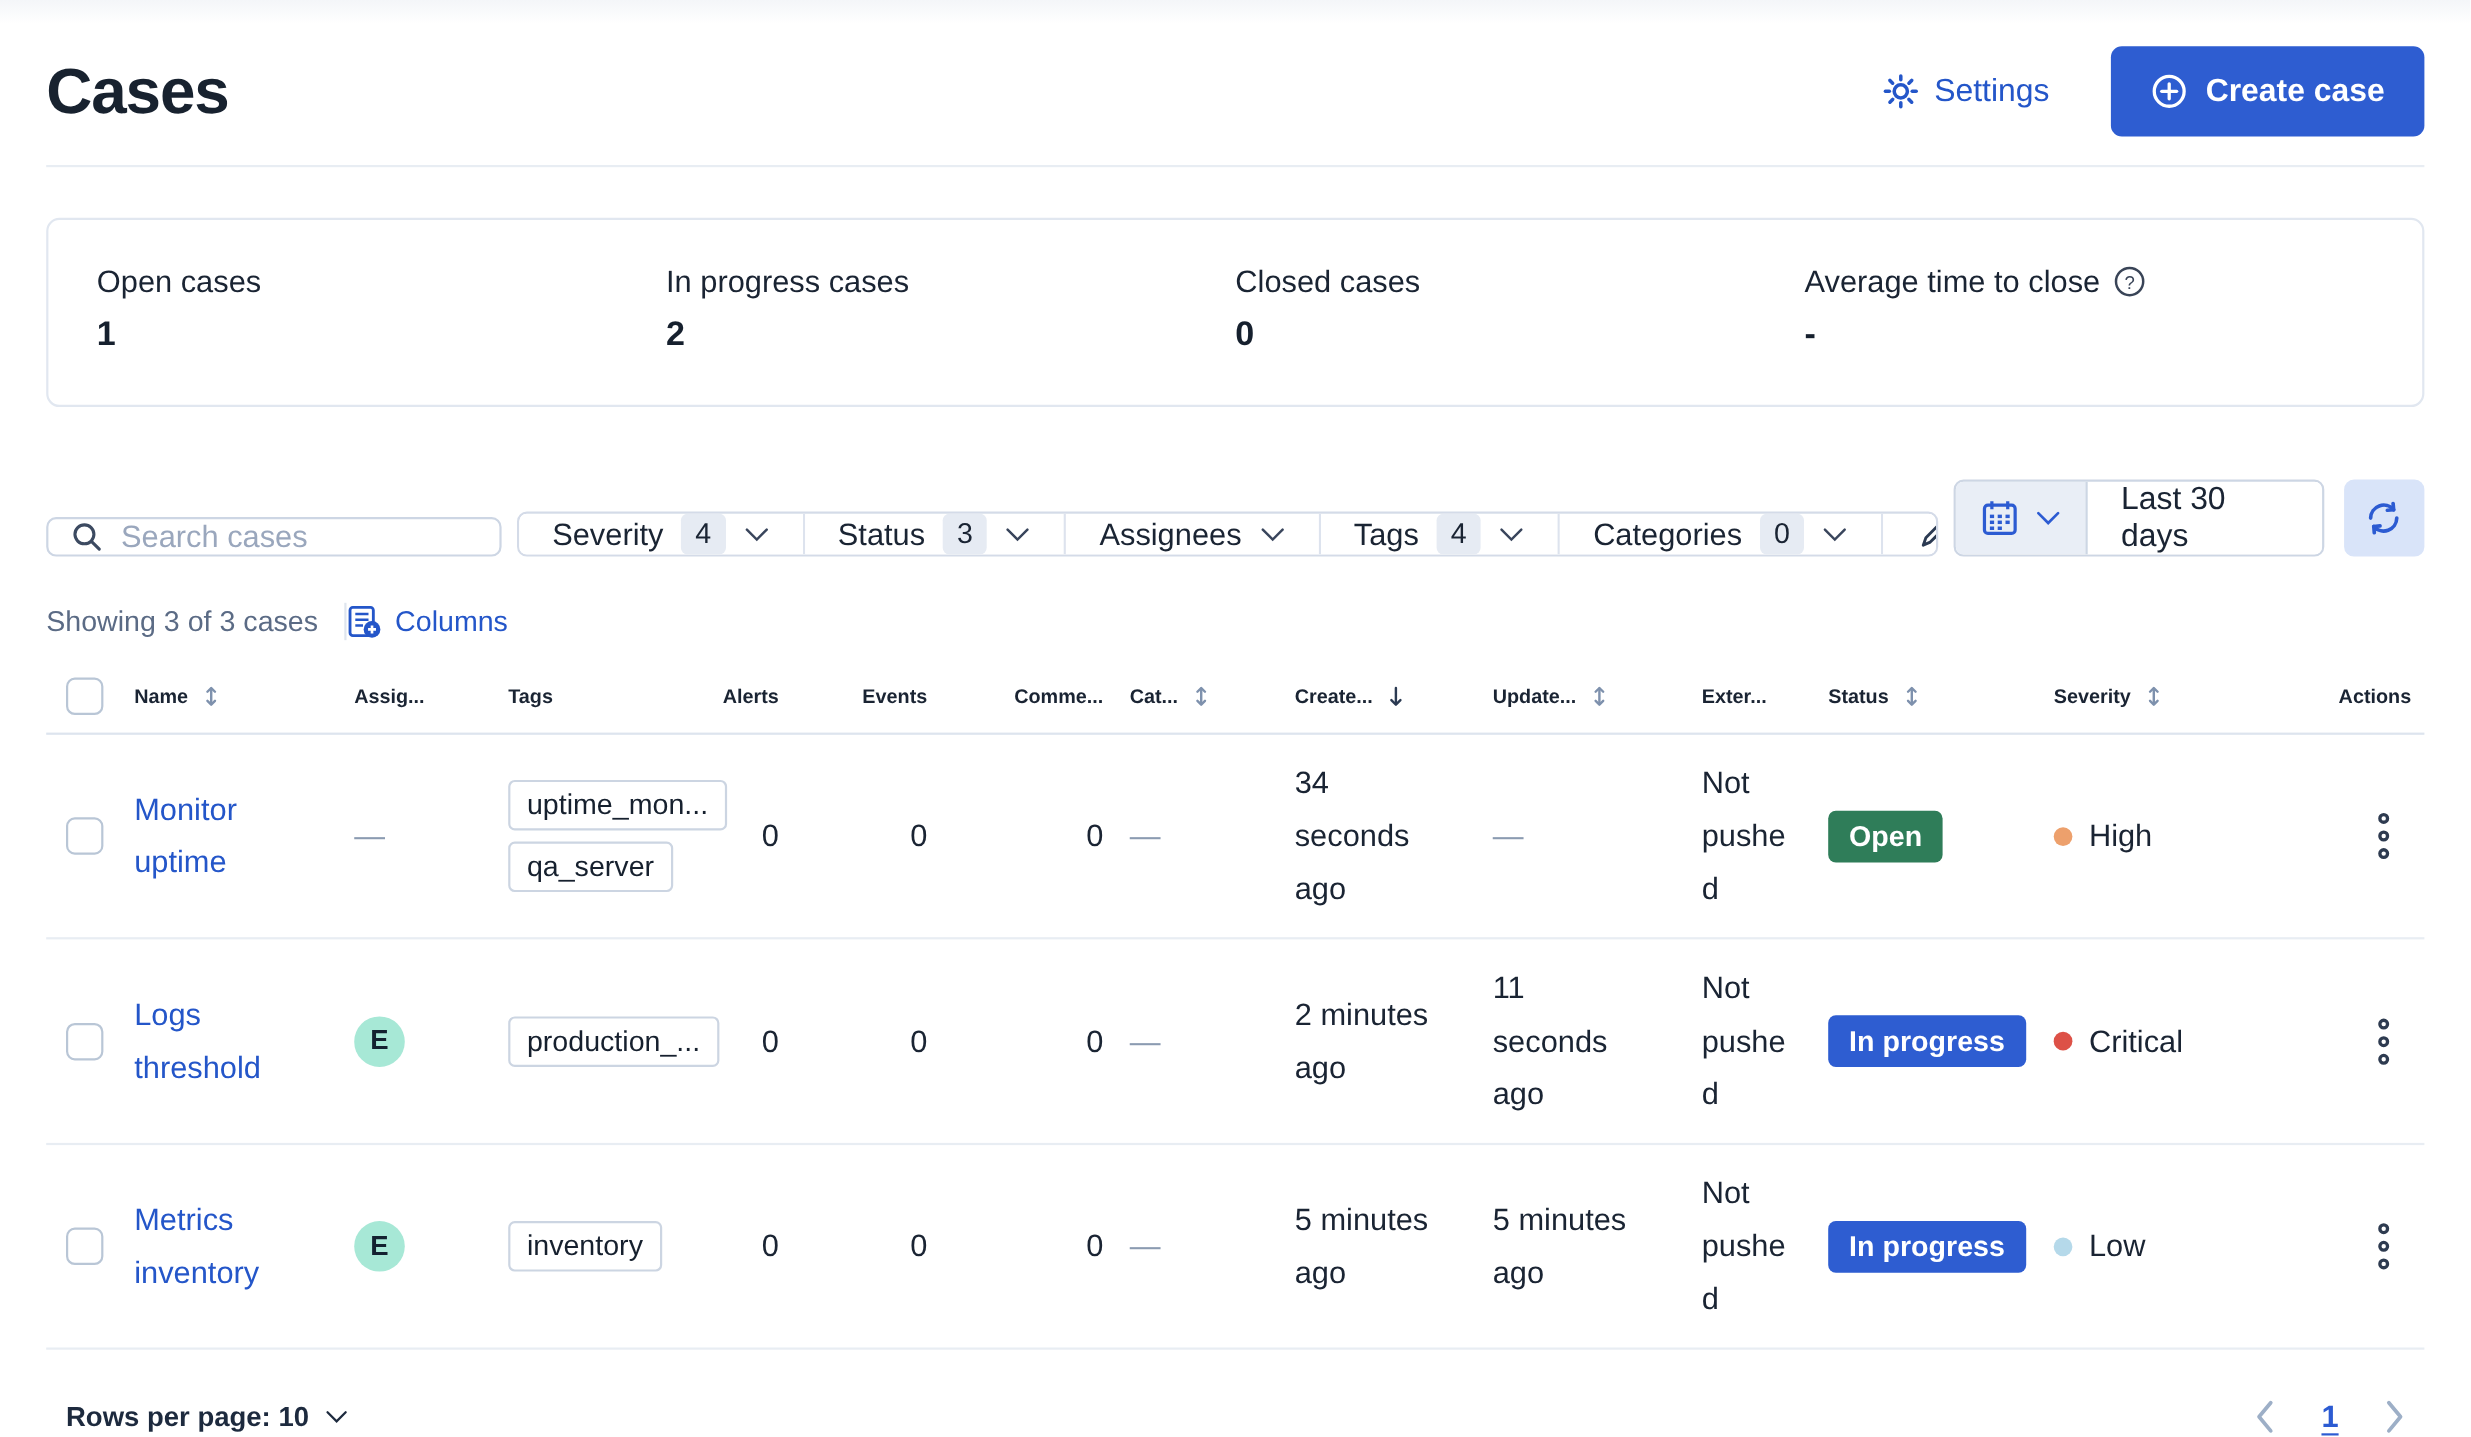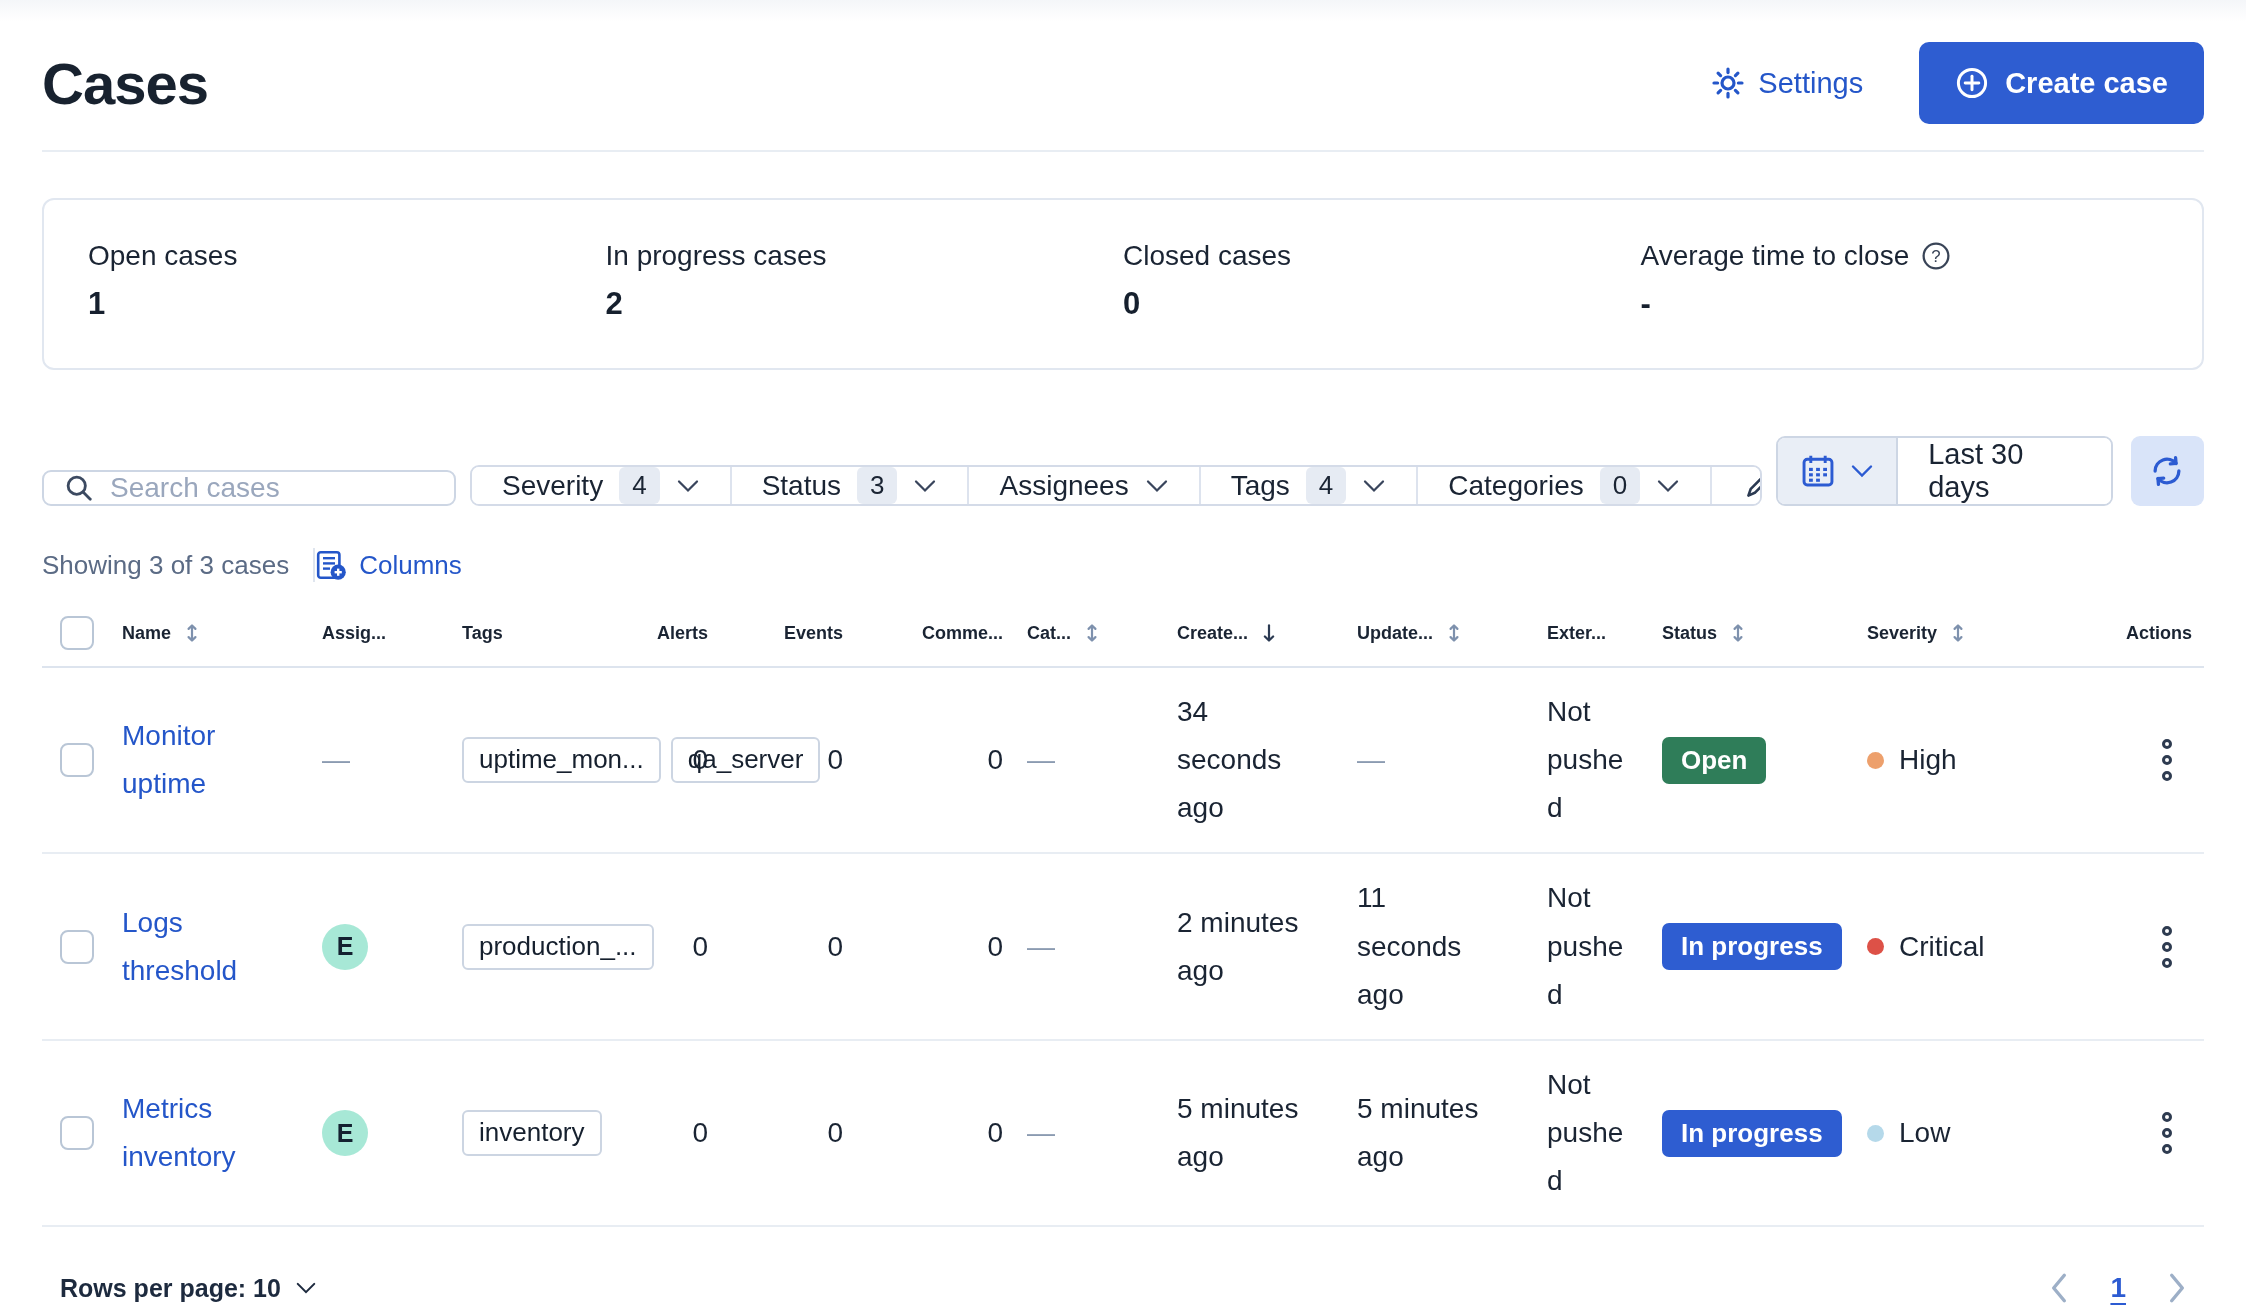--- a/index.html
+++ b/index.html
@@ -49,21 +49,21 @@
   .thead { padding:12px 0 16px; border-bottom:2px solid #dde4ee; }
   .th { display:flex; align-items:center; gap:10px; font-size:18px; font-weight:600; color:#1a2433; padding:0 12px; cursor:pointer; }
   .th.right, .td.right { justify-content:flex-end; text-align:right; }
   .row { border-bottom:2px solid #e8edf3; padding:20px 0; min-height:178px; }
   .td { display:flex; align-items:center; padding:0 12px; font-size:28px; color:#1a2433; line-height:1.72; }
   .cell-check { padding-left:18px; }
   .checkbox { width:34px; height:34px; border:2px solid #b9c6d6; border-radius:8px; background:#fff; cursor:pointer; flex:none; }
   .case-link { color:#2456c9; font-weight:500; cursor:pointer; text-decoration:none; overflow-wrap:break-word; }
   .dash { color:#8b9bb1; }
   .avatar { width:46px; height:46px; border-radius:50%; background:#a7e8d6; color:#132130; font-size:25px; font-weight:600; display:flex; align-items:center; justify-content:center; }
-  .tags-cell { flex-direction:row; align-items:flex-start; gap:10px; }
+  .tags-cell { flex-direction:column; align-items:flex-start; gap:10px; }
   .tag-badge { border:2px solid #ccd5e2; border-radius:6px; padding:4px 15px; font-size:26px; line-height:1.3; color:#16202e; background:#fff; white-space:nowrap; }
   .wrap-narrow { overflow-wrap:anywhere; }
   .status-badge { display:inline-block; padding:8px 19px; border-radius:7px; font-size:26px; font-weight:600; color:#fff; line-height:1.2; white-space:nowrap; }
   .status-badge[data-status="open"] { background:#2f7d59; }
   .status-badge[data-status="in_progress"] { background:#2e5dd1; }
   .severity-cell { gap:15px; }
   .sev-dot { width:17px; height:17px; border-radius:50%; flex:none; }
   .sev-dot[data-severity="high"] { background:#eda06c; }
   .sev-dot[data-severity="critical"] { background:#dd5147; }
   .sev-dot[data-severity="low"] { background:#b5d9ea; }

